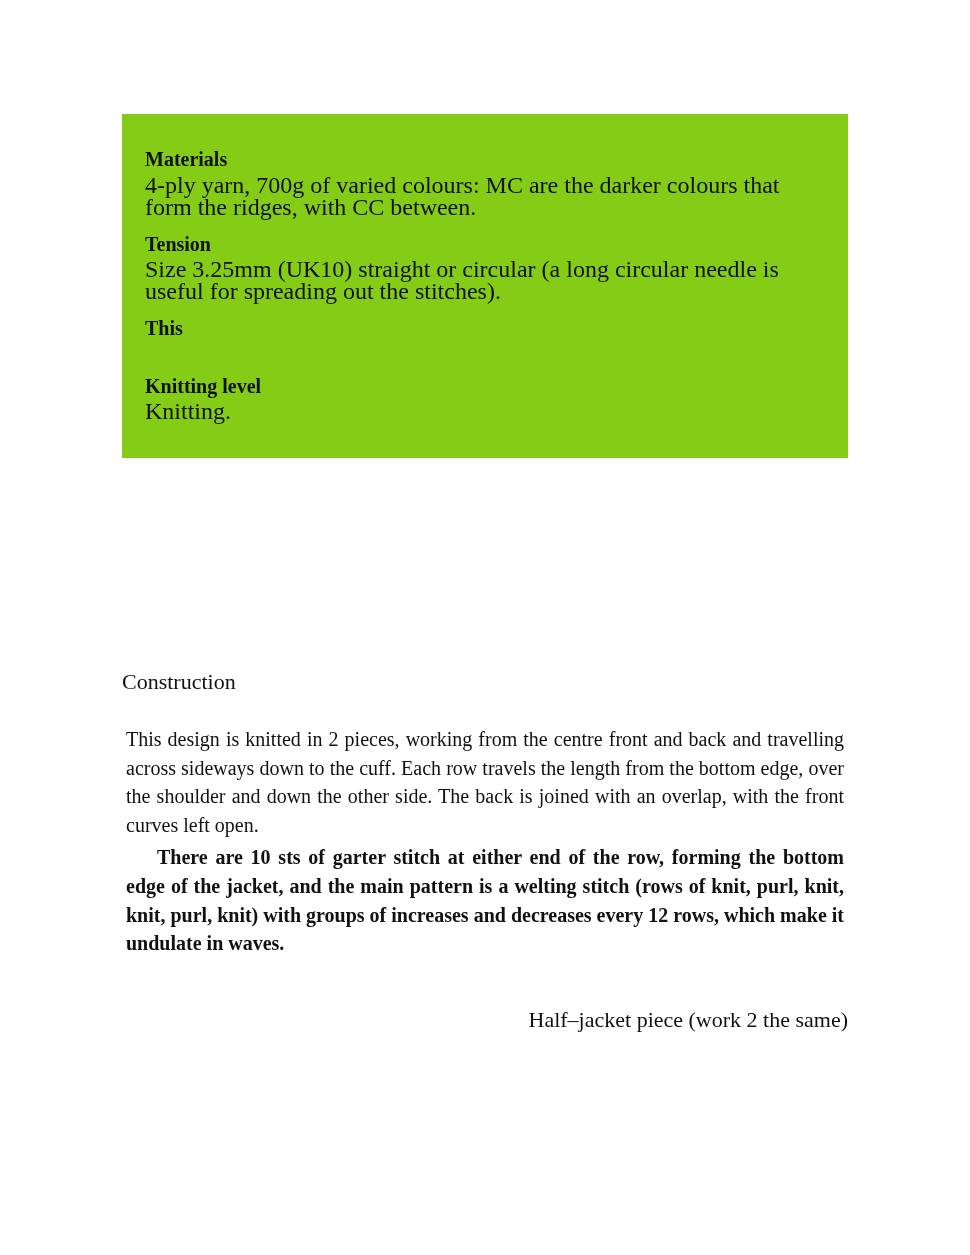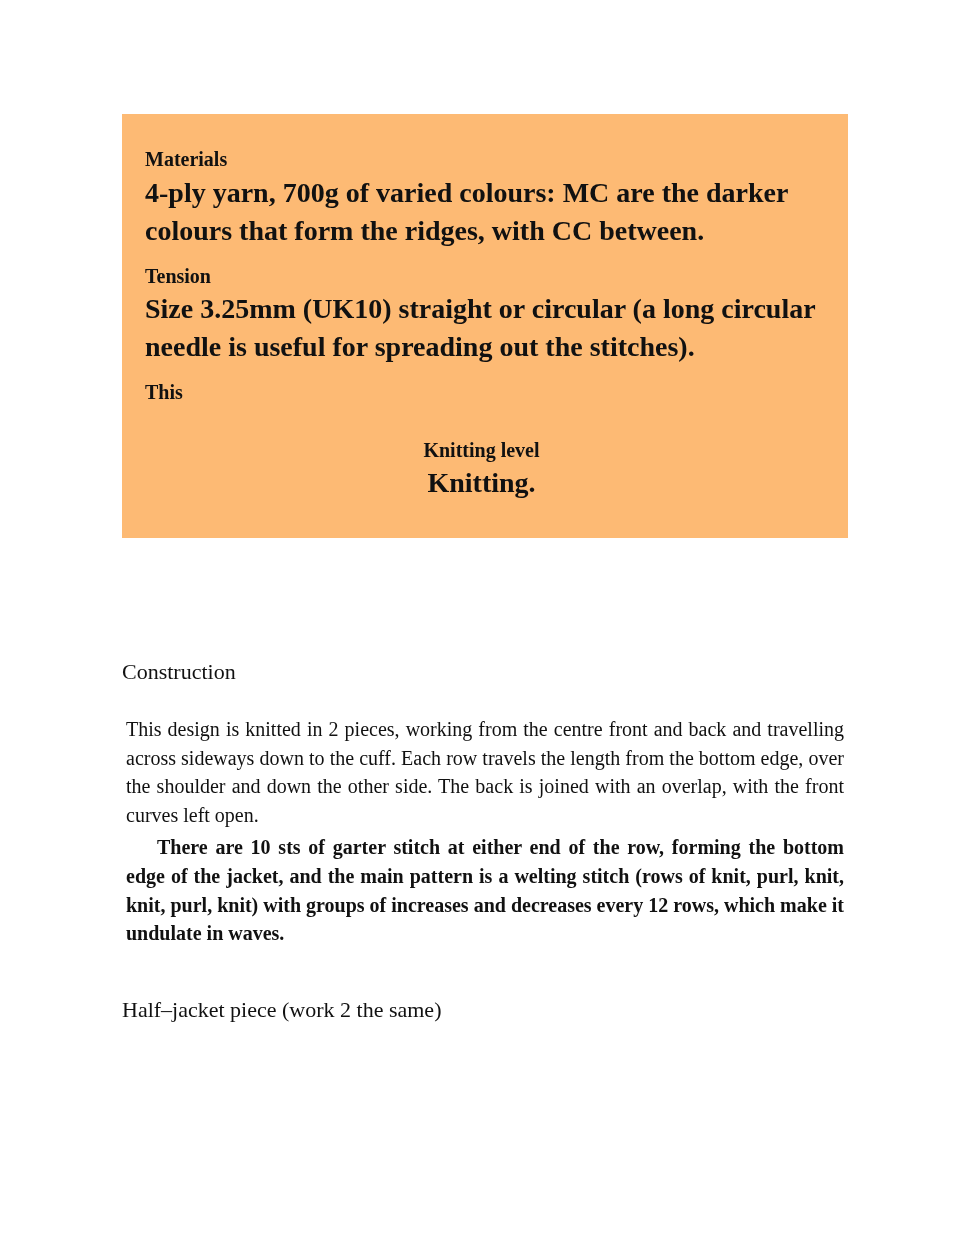--- a/index.html
+++ b/index.html
@@ -22,67 +22,66 @@
     top: 114px;
     width: 726px;
     box-sizing: border-box;
     padding: 31px 30px 24px 23px;
   }
   .ibox-section {
     margin: 0 0 12px 0;
   }
   .ibox-section.spaced {
     margin-top: 29px;
-    text-align: center;
   }
   .ibox-heading {
     font-size: 20px;
     line-height: 28.5px;
     font-weight: bold;
   }
   .ibox-body {
-    font-size: 28px;
-    line-height: 38px;
-    font-weight: bold;
+    font-size: 24px;
+    line-height: 22px;
   }
   .main {
     position: absolute;
     left: 122px;
     top: 633px;
     width: 726px;
   }
   .section-heading {
     font-size: 22px;
     line-height: 30px;
     font-weight: normal;
-    margin: 24px 0 28px 0;
+    margin: 34px 0 28px 0;
   }
   .body-para {
     font-size: 20px;
     line-height: 28.6px;
     text-align: justify;
     margin: 4px;
   }
   .body-para.indented {
     text-indent: 31px;
     font-weight: bold;
   }
   .sub-heading {
     font-size: 22px;
     line-height: 30px;
     font-weight: normal;
     margin: 47px 0 0 0;
+    text-align: right;
   }
 </style>
 </head>
 <body>
 
 <div class="page">
 
-  <div class="info-panel" style="background-color: #fdba74;">
+  <div class="info-panel" style="background-color: #84cc16;">
 
     <div class="ibox-section">
       <div class="ibox-heading">Materials</div>
       <div class="ibox-body">4-ply yarn, 700g of varied colours: MC are the darker colours that form the ridges, with CC between.</div>
     </div>
 
     <div class="ibox-section">
       <div class="ibox-heading">Tension</div>
       <div class="ibox-body">Size 3.25mm (UK10) straight or circular (a long circular needle is useful for spreading out the stitches).</div>
     </div>

